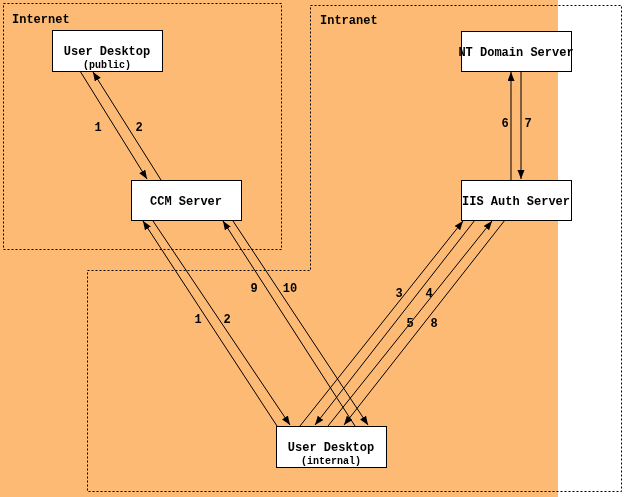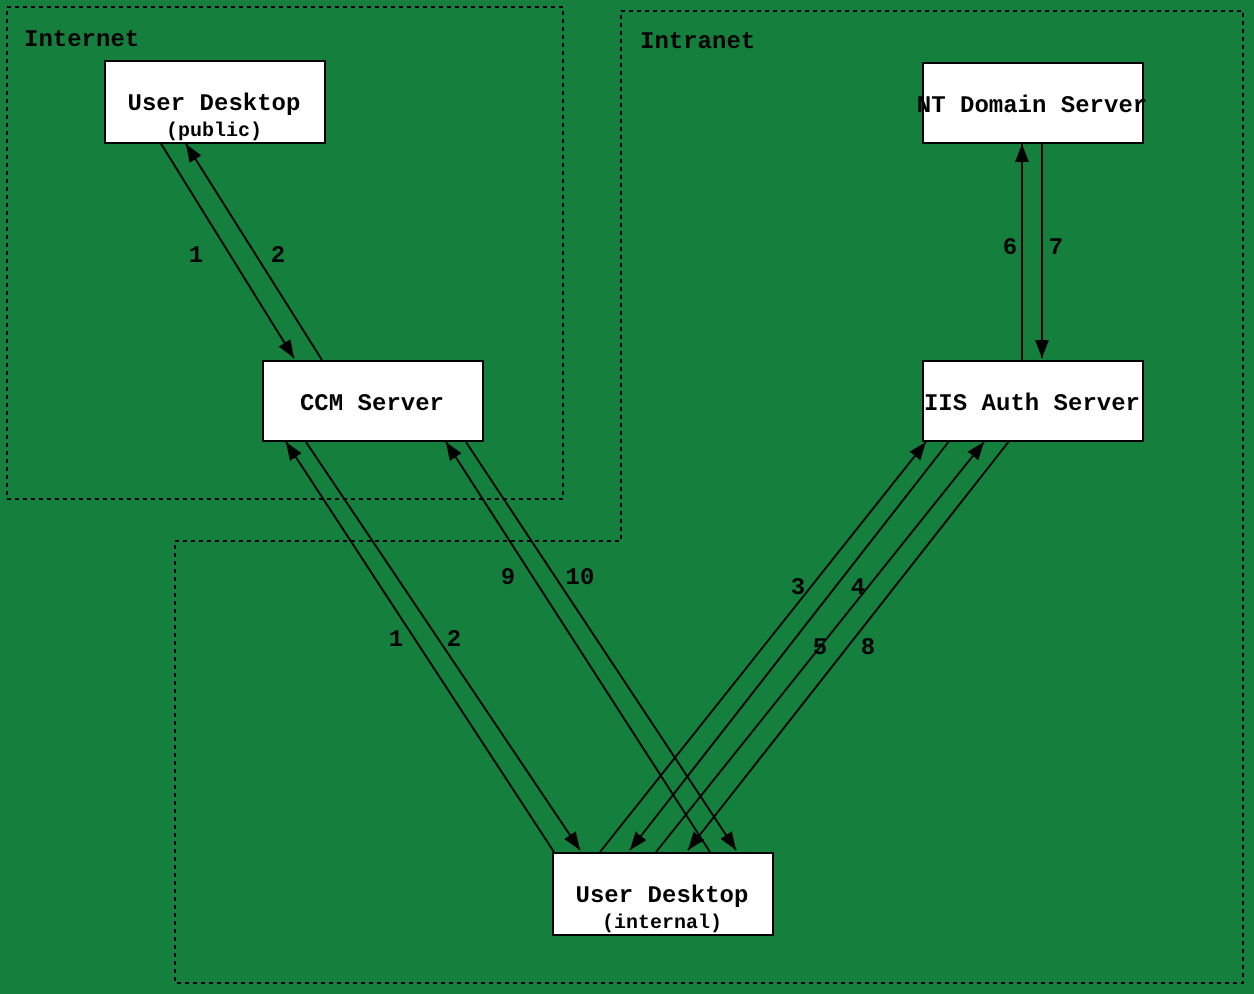--- a/index.html
+++ b/index.html
@@ -2,23 +2,23 @@
 <html><head>
 <meta charset="utf-8">
 <style>
   html, body {
     margin: 0;
     padding: 0;
     background: #ffffff;
   }
   .stage {
     position: relative;
-    width: 627px;
+    width: 558px;
     height: 497px;
-    background: #15803d;
+    background: #fdba74;
   }
   svg { display: block; }
   .region-border {
     fill: none;
     stroke: #000000;
     stroke-width: 1;
     stroke-dasharray: 2 2;
   }
   .node-box {
     fill: #ffffff;

